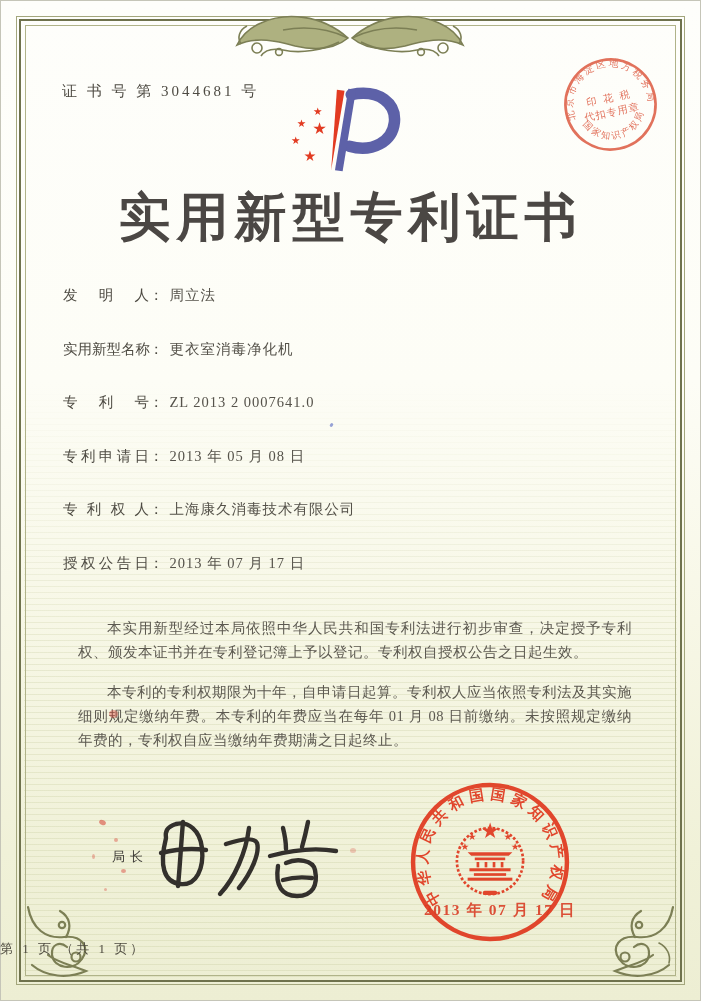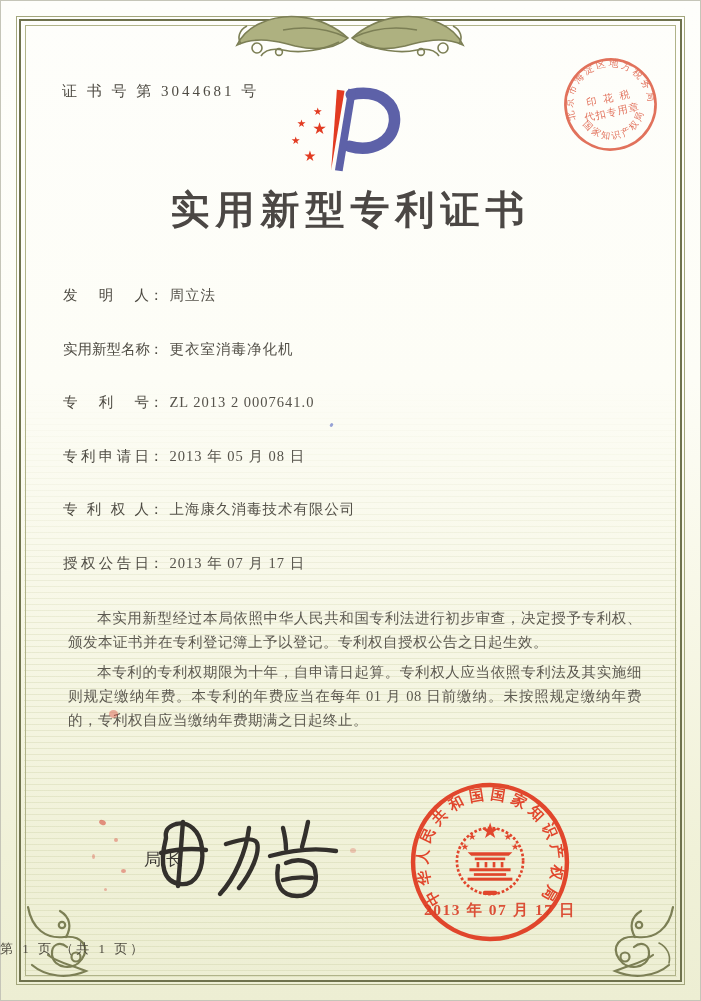--- a/index.html
+++ b/index.html
@@ -17,31 +17,31 @@
             mask-image:linear-gradient(to bottom,transparent 0,#000 45%);
     pointer-events:none;
   }
   
   .frame-a{position:absolute;inset:16px;border:1px solid #a3a67c;}
   .frame-b{position:absolute;inset:19px;border:2px solid #6f724d;}
   .frame-c{position:absolute;inset:25px;border:1px solid #b0b389;}
   .ornament{position:absolute;pointer-events:none;}
   
   .cert-no{position:absolute;left:62px;top:82px;font-size:15px;letter-spacing:3px;color:#4e4b43;}
-  .title{position:absolute;left:0;right:0;top:183px;text-align:center;font-size:39px;font-weight:bold;
+  .title{position:absolute;left:0;right:0;top:183px;text-align:center;font-size:52px;font-weight:bold;
          letter-spacing:6px;color:#4b4744;}
   .fields{position:absolute;left:63px;top:286px;width:560px;}
   .field{height:53.5px;font-size:14.5px;color:#55524a;white-space:nowrap;}
   .f-label{display:inline-block;width:86px;text-align:justify;text-align-last:justify;color:#4e4b43;}
   .f-colon{display:inline-block;color:#4e4b43;}
   .f-value{display:inline-block;margin-left:6px;letter-spacing:1px;}
   .paras{position:absolute;left:62px;top:600px;width:586px;font-size:14.5px;line-height:24px;
          color:#5c5950;text-align:justify;letter-spacing:.5px;}
-  .paras p{margin:6px;text-indent:2em;font-family:Liberation Serif, serif;}
-  .sig-title{position:absolute;left:112px;top:848px;font-size:17px;letter-spacing:5px;color:#3c3a35;margin-left:32px;}
+  .paras p{margin:16px;text-indent:2em;font-family:Liberation Serif, serif;}
+  .sig-title{position:absolute;left:112px;top:848px;font-size:13px;letter-spacing:5px;color:#3c3a35;}
   .signature{position:absolute;left:150px;top:806px;}
   .seal{position:absolute;left:405px;top:777px;opacity:.93;}
   .seal-date{position:absolute;left:424px;top:900px;font-size:15.5px;font-weight:bold;
              letter-spacing:1.5px;color:#d93a22;opacity:.88;}
   .tax-stamp{position:absolute;left:544px;top:38px;transform:rotate(-12deg);opacity:.85;}
   .logo{position:absolute;left:288px;top:86px;}
   .footer{position:absolute;left:0;right:0;top:940px;text-align:left;font-size:13px;
           letter-spacing:3px;color:#504d42;}
   .speck{position:absolute;border-radius:50%;pointer-events:none;}
 </style>

